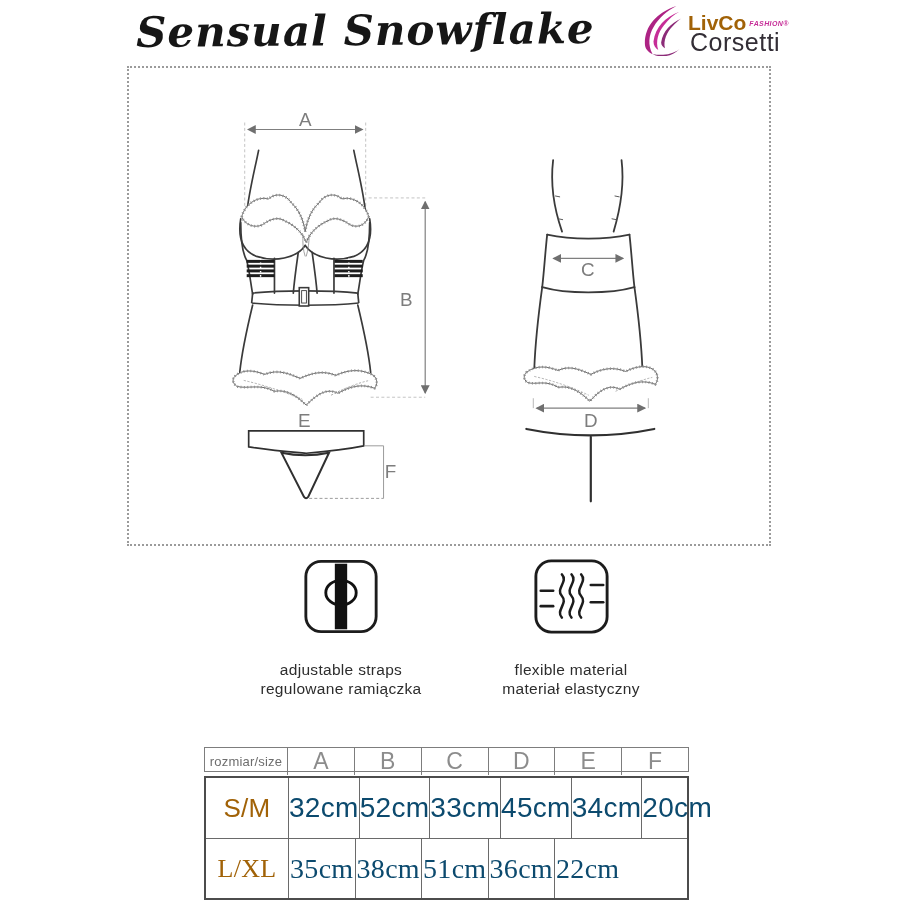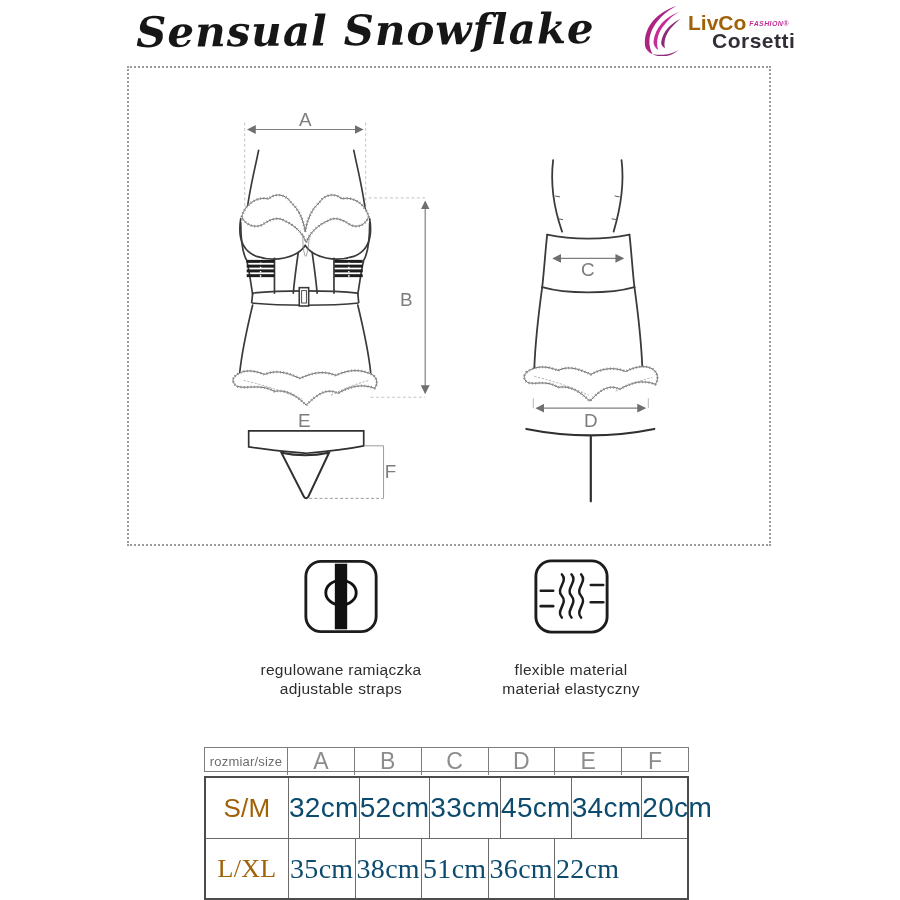--- a/index.html
+++ b/index.html
@@ -11,21 +11,21 @@
            font-style:italic; font-weight:600; font-size:42px; color:#161616; letter-spacing:1px;
            transform:rotate(-0.5deg); white-space:nowrap; }
 
   
   .logo { position:absolute; left:642px; top:4px; display:flex; align-items:flex-start; }
   .logo svg { display:block; }
   .logo-text { margin-left:2px; margin-top:8px; line-height:1; }
   .logo-row1 { display:flex; align-items:flex-start; }
   .brand-top { font-size:21px; font-weight:bold; color:#a16207; letter-spacing:0; }
   .fashion   { font-size:7px; font-weight:bold; font-style:italic; color:#c62d97; margin-left:3px; margin-top:8px; letter-spacing:0.4px; }
-  .brand-sub { font-size:21px; font-weight:bold; color:#332e36; margin-top:-3px; margin-left:24px; letter-spacing:0.5px; }
+  .brand-sub { font-size:25px; font-weight:normal; color:#332e36; margin-top:-3px; margin-left:2px; letter-spacing:0.5px; }
 
   
   .diagram-box { position:absolute; left:127px; top:66px; width:644px; height:480px;
                  border:2px dotted #9b9b9b; background:#fff; }
   .diagram-box svg { position:absolute; left:0; top:0; width:100%; height:100%; }
 
   
   .feature-icon { position:absolute; }
   .feature-caption { position:absolute; width:280px; text-align:center; color:#2d2d2d;
                      font-size:15.5px; line-height:19px; letter-spacing:0.3px; }
@@ -219,22 +219,22 @@
       </g>
     </svg>
   </div>
 
   <svg class="feature-icon" style="left:303px; top:558px;" width="76" height="77" viewBox="0 0 80 80">
     <rect x="3" y="3" width="74" height="74" rx="16" fill="#ffffff" stroke="#1c1c1c" stroke-width="3"></rect>
     <rect x="33.5" y="5.5" width="13" height="69" fill="#111111"></rect>
     <ellipse cx="40" cy="36" rx="16" ry="13" fill="none" stroke="#111111" stroke-width="3"></ellipse>
   </svg>
   <div class="feature-caption" style="left:201px; top:660px;">
+    <div>adjustable straps</div>
     <div>regulowane ramiączka</div>
-    <div>adjustable straps</div>
   </div>
 
   <svg class="feature-icon" style="left:533px; top:558px;" width="77" height="77" viewBox="0 0 80 80">
     <rect x="3" y="3" width="74" height="74" rx="16" fill="#ffffff" stroke="#1c1c1c" stroke-width="3"></rect>
     <g stroke="#1c1c1c" stroke-width="2.6" fill="none" stroke-linecap="round">
       <path d="M30,17 c7,7.5 -7,15 0,22.5 c7,7.5 -7,15 0,22.5"></path>
       <path d="M40,17 c7,7.5 -7,15 0,22.5 c7,7.5 -7,15 0,22.5"></path>
       <path d="M50,17 c7,7.5 -7,15 0,22.5 c7,7.5 -7,15 0,22.5"></path>
       <path d="M8,34 L21,34"></path>
         <path d="M8,50 L21,50"></path>

